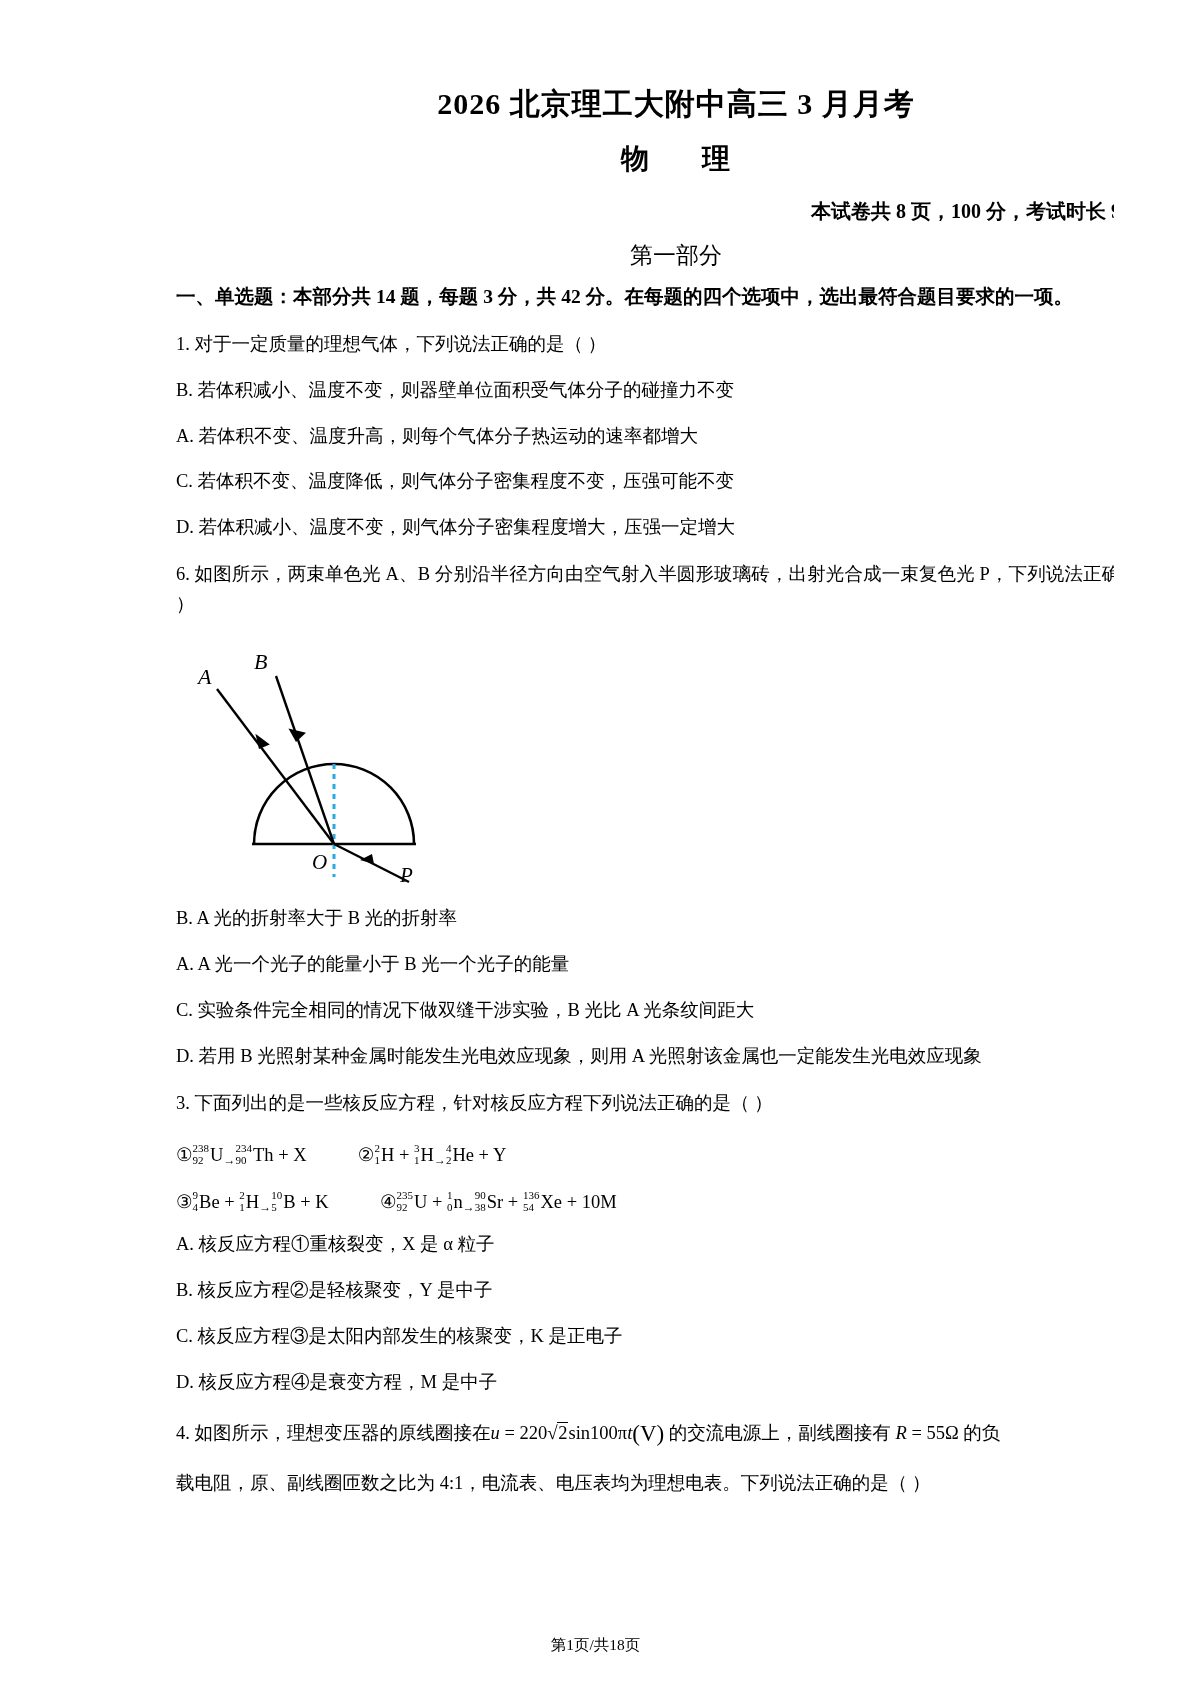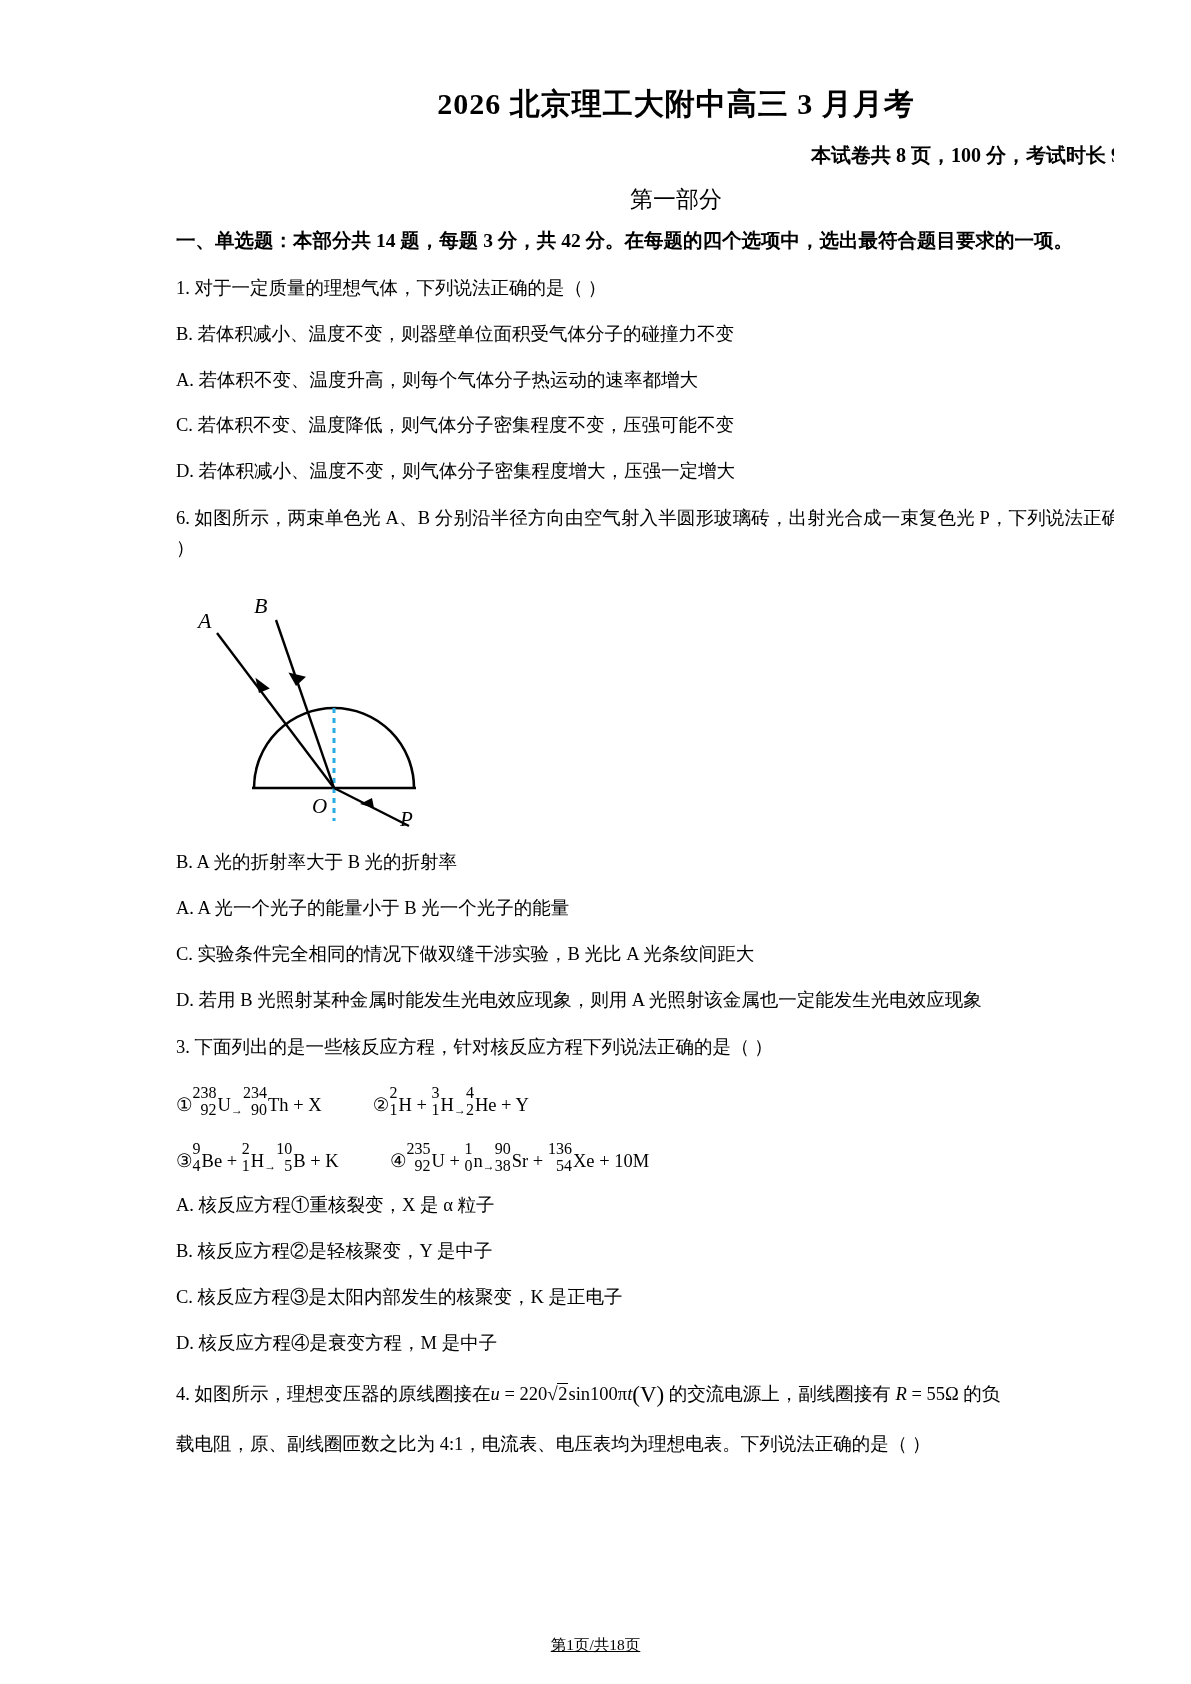--- a/index.html
+++ b/index.html
@@ -80,22 +80,21 @@
     font-size: 18.5px;
     margin-top: 22px;
     white-space: nowrap;
   }
   .eq-gap { display: inline-block; width: 42px; }
 
   
   .nuc {
     display: inline-block;
     vertical-align: -0.28em;
-    text-align: right;
-    font-size: 16px;
+    font-size: 11px;
     line-height: 1.06;
     margin-right: 1px;
   }
   .nuc .sup { display: block; }
   .nuc .sub { display: block; }
   .arrow-nuc {
     display: inline-block;
     vertical-align: -0.28em;
     font-size: 12px;
     line-height: 1.06;
@@ -133,31 +132,35 @@
   }
 
   
   .footer {
     position: absolute;
     left: 0;
     right: 0;
     bottom: 28px;
     text-align: center;
     font-size: 15.5px;
-    text-decoration: underline;
   }
 </style>
 </head>
 <body>
 
 <div class="page">
   <div class="content">
 
     <div class="doc-title">2026 北京理工大附中高三 3 月月考</div>
 
+    <div class="doc-subject">
+      <span>物</span>
+      <span class="gap"></span>
+      <span>理</span>
+    </div>
 
     <div class="doc-meta">本试卷共 8 页，100 分，考试时长 90 分钟</div>
     <div class="doc-part">第一部分</div>
 
     <div class="section-head">一、单选题：本部分共 14 题，每题 3 分，共 42 分。在每题的四个选项中，选出最符合题目要求的一项。</div>
 
     <div class="q-stem">1. 对于一定质量的理想气体，下列说法正确的是（      ）</div>
     <div class="q-opt">B. 若体积减小、温度不变，则器壁单位面积受气体分子的碰撞力不变</div>
     <div class="q-opt">A. 若体积不变、温度升高，则每个气体分子热运动的速率都增大</div>
     <div class="q-opt">C. 若体积不变、温度降低，则气体分子密集程度不变，压强可能不变</div>

